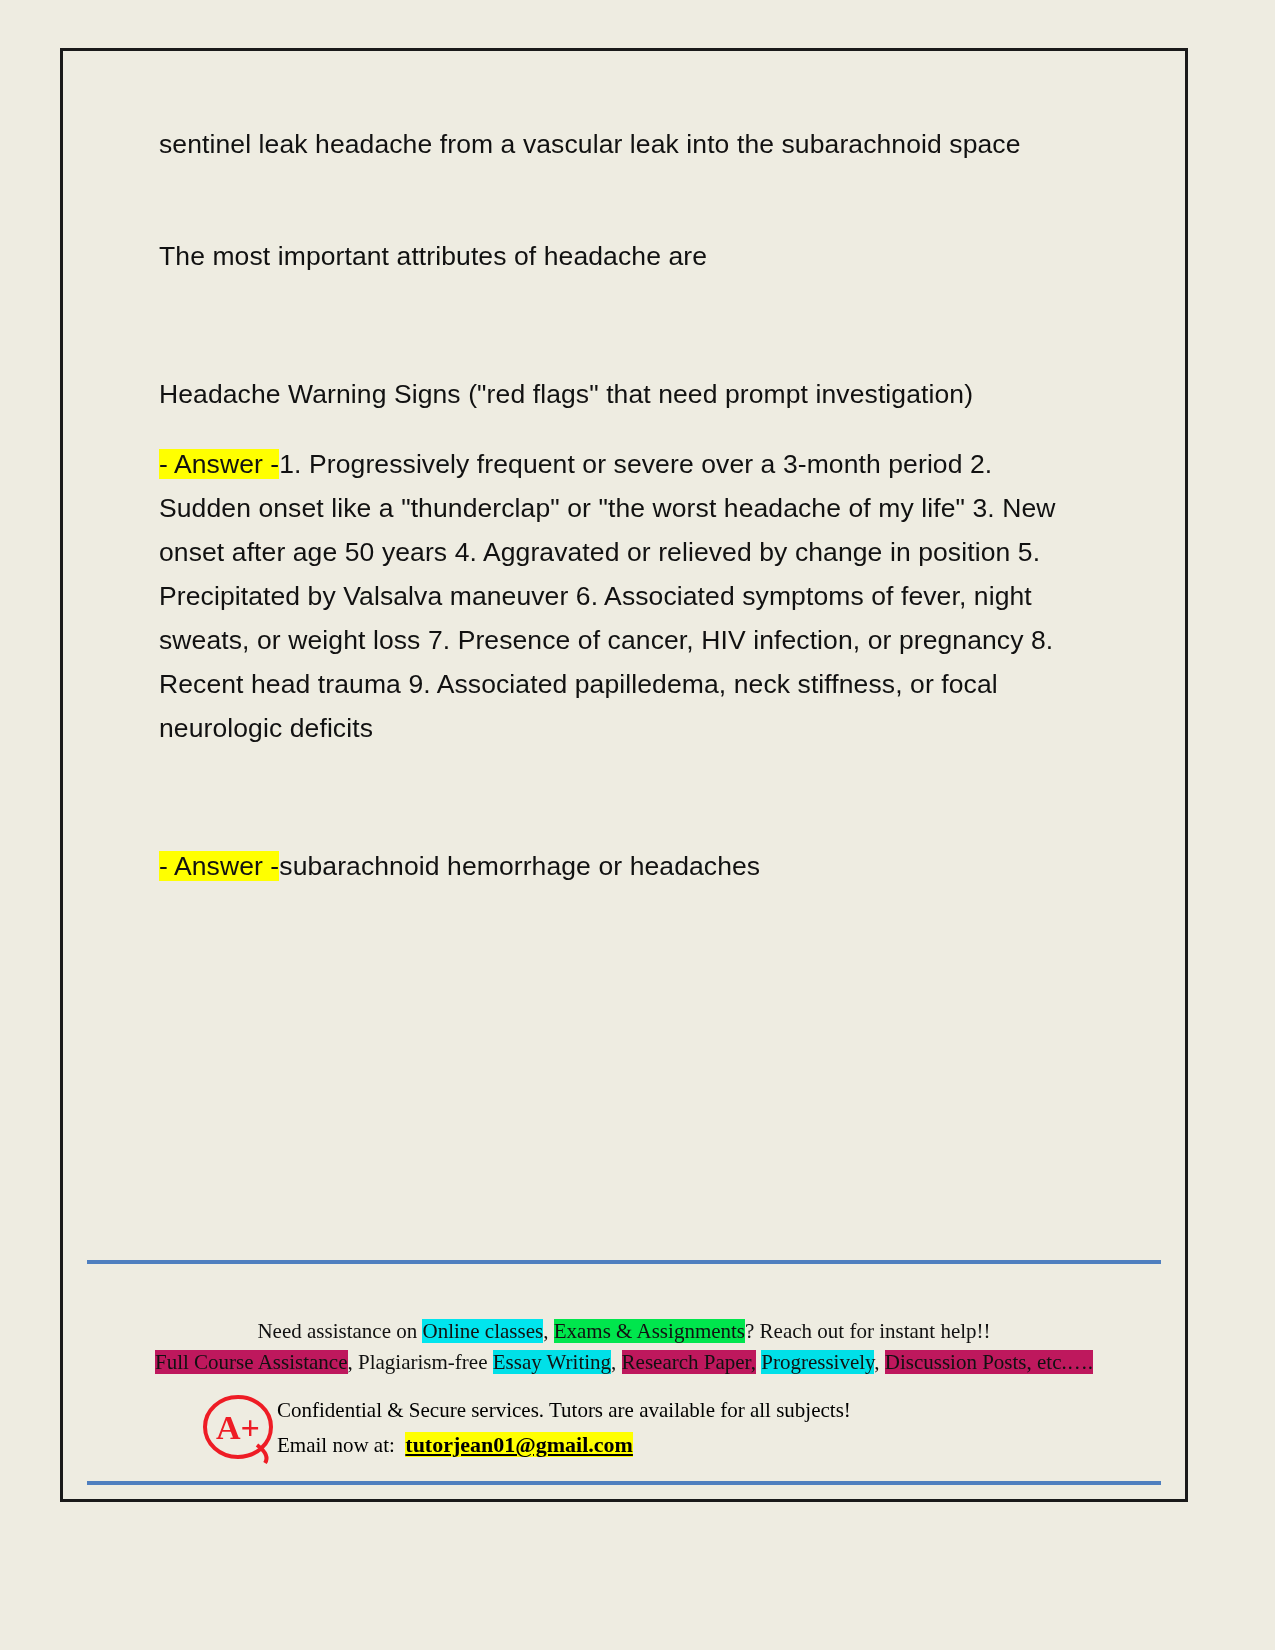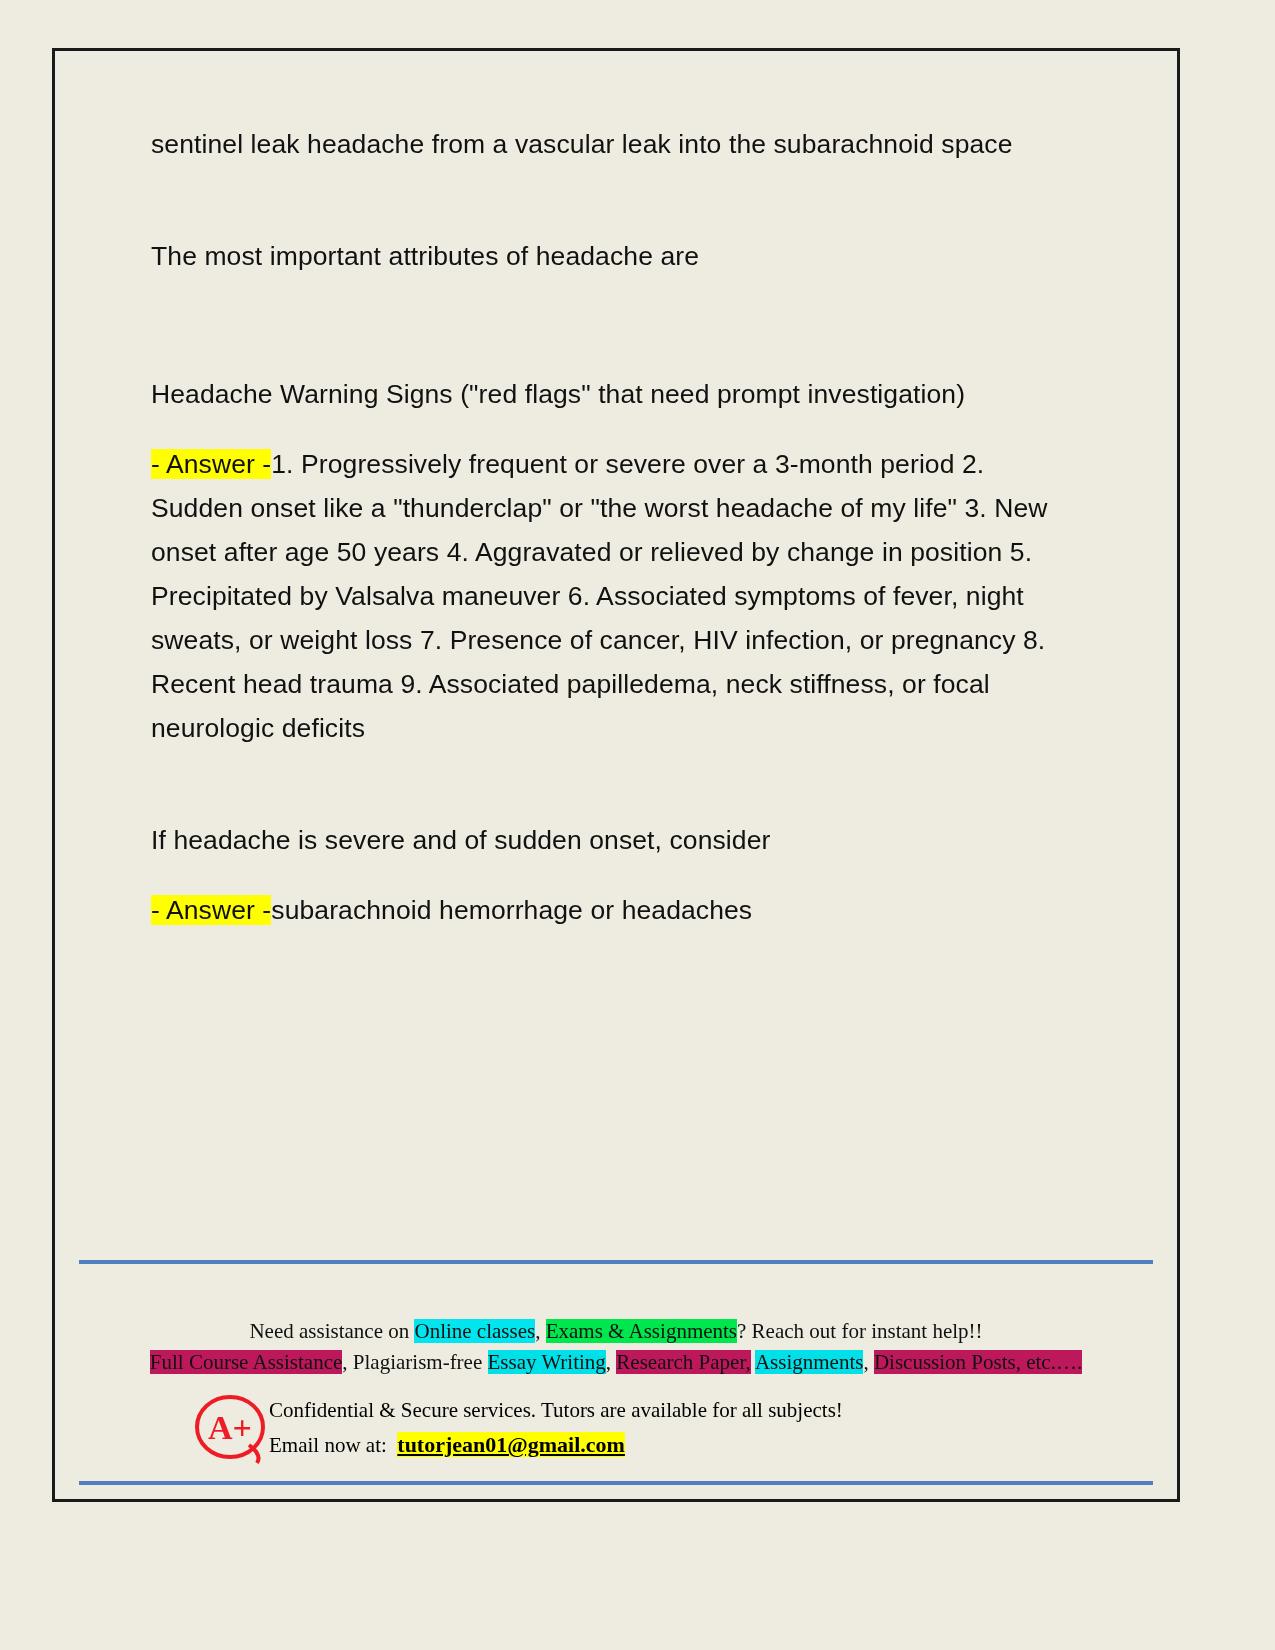--- a/index.html
+++ b/index.html
@@ -8,21 +8,21 @@
     padding: 0;
   }
   body {
     width: 1275px;
     height: 1650px;
     background: #eeece1;
     font-family: "Liberation Sans", sans-serif;
   }
   .page {
     position: absolute;
-    left: 52px;
+    left: 60px;
     top: 48px;
     width: 1128px;
     height: 1454px;
     border: 3px solid #1a1a1a;
     background: #eeece1;
     overflow: hidden;
   }
   .content {
     padding: 72px 96px 0 96px;
   }
@@ -130,39 +130,38 @@
     <div class="gap-lg"></div>
 
     <p class="para">Headache Warning Signs ("red flags" that need prompt investigation)</p>
 
     <div class="gap-md"></div>
 
     <p class="para"><span class="answer-tag">- Answer -</span><span>1. Progressively frequent or severe over a 3-month period 2. Sudden onset like a "thunderclap" or "the worst headache of my life" 3. New onset after age 50 years 4. Aggravated or relieved by change in position 5. Precipitated by Valsalva maneuver 6. Associated symptoms of fever, night sweats, or weight loss 7. Presence of cancer, HIV infection, or pregnancy 8. Recent head trauma 9. Associated papilledema, neck stiffness, or focal neurologic deficits</span></p>
 
     <div class="gap-lg"></div>
 
-    <p class="para">If headache is severe and of sudden onset, consider</p>
 
     <div class="gap-md"></div>
 
     <p class="para"><span class="answer-tag">- Answer -</span><span>subarachnoid hemorrhage or headaches</span></p>
 
     <div class="gap-lg"></div>
 
 
   </div>
 
   <div class="footer">
 
     <div class="rule"></div>
 
     <div class="footer-inner">
       <div class="f-line1"><span>Need assistance on </span><span class="hl-cyan">Online classes</span><span>, </span><span class="hl-green">Exams &amp; Assignments</span><span>? Reach out for instant help!!</span></div>
 
-      <div class="f-line2"><span class="hl-y">Full Course Assistance</span><span>, Plagiarism-free </span><span class="hl-cyan2">Essay Writing</span><span>, </span><span class="hl-y">Research Paper,</span><span> </span><span class="hl-cyan2">Assignments</span><span>, </span><span class="hl-y">Discussion Posts, etc.….</span></div>
+      <div class="f-line2"><span class="hl-y">Full Course Assistance</span><span>, Plagiarism-free </span><span class="hl-cyan2">Essay Writing</span><span>, </span><span class="hl-y">Research Paper,</span><span> </span><span class="hl-cyan2">Progressively</span><span>, </span><span class="hl-y">Discussion Posts, etc.….</span></div>
     </div>
 
     <div class="f-bottom">
       <div class="badge">
         <svg width="78" height="72" viewBox="0 0 78 72">
           <ellipse cx="39" cy="34" rx="33" ry="30" fill="none" stroke="#ee1c25" stroke-width="4"></ellipse>
           <text x="39" y="46" font-family="Liberation Serif, serif" font-size="34" font-weight="bold" fill="#ee1c25" text-anchor="middle">A+</text>
           <path d="M58 52 C66 58 70 64 66 70" fill="none" stroke="#ee1c25" stroke-width="4"></path>
         </svg>
       </div>

